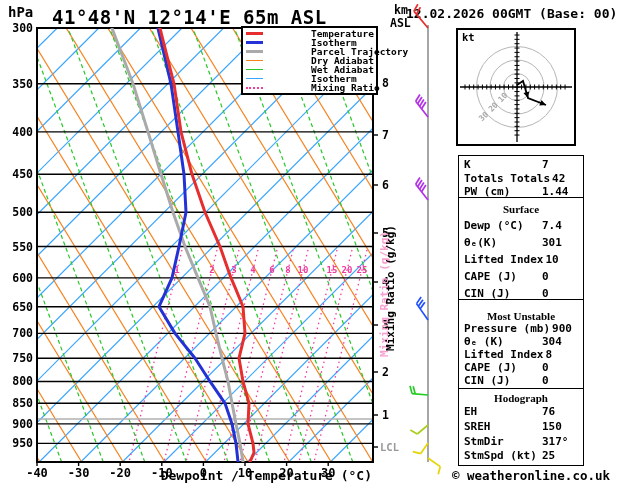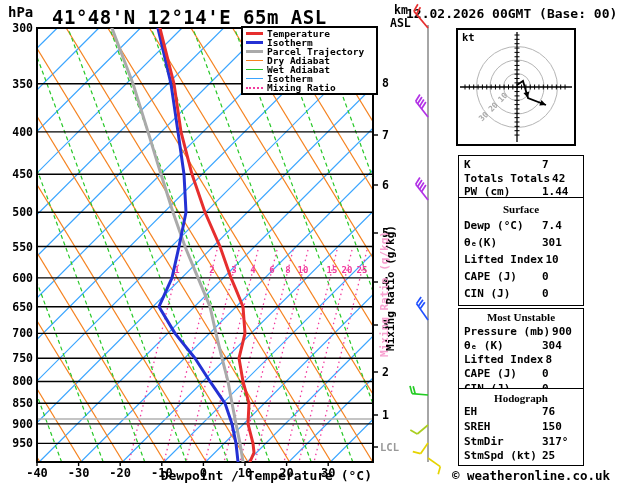--- a/index.html
+++ b/index.html
@@ -6,21 +6,21 @@
   #stage{position:relative;width:629px;height:486px;background:#fff;overflow:hidden;
          font-family:"DejaVu Sans Mono","Liberation Mono",monospace;color:#000;}
   .abs{position:absolute;}
   .b{font-weight:bold;}
   #title{left:52px;top:6px;font-size:19px;letter-spacing:0.5px;}
   #hpa-unit{left:8px;top:4px;font-size:14px;}
   #km-unit{left:394px;top:3px;font-size:11.5px;}
   #asl-unit{left:390px;top:16px;font-size:11.5px;}
   #datetime{left:406px;top:6px;font-size:13px;}
   #legend-box{left:241px;top:26px;width:130px;border:2px solid #000;background:#fff;padding:1px 0 1px 3px;z-index:5;}
-  .leg-row{display:flex;align-items:center;height:9px;}
+  .leg-row{display:flex;align-items:center;height:9px;gap:44px;}
   .leg-swatch{width:17px;margin-right:4px;flex:0 0 17px;}
   .leg-label{font-size:9.5px;font-weight:bold;line-height:9px;white-space:nowrap;}
   #xaxis-label{left:40px;top:468px;width:332px;text-align:right;font-size:13px;}
   #footer-credit{left:436px;top:468px;width:190px;text-align:center;font-size:12.5px;}
   #vlabel-black{left:390px;top:288px;transform:translate(-50%,-50%) rotate(-90deg);white-space:nowrap;
                 font-size:11px;font-weight:bold;z-index:3;}
   #vlabel-pink{left:384px;top:294px;transform:translate(-50%,-50%) rotate(-90deg);white-space:nowrap;
                font-size:11px;font-weight:bold;color:#f8a0d0;z-index:2;}
   #lcl-label{left:380px;top:441px;font-size:10.5px;font-weight:bold;color:#999;}
   #hodograph{left:456px;top:28px;width:116px;height:114px;border:2px solid #000;background:#fff;}
@@ -376,21 +376,21 @@
         </div>
         <div class="trow">
           <span class="tlab">CAPE (J)</span>
           <span class="tval">0</span>
         </div>
         <div class="trow">
           <span class="tlab">CIN (J)</span>
           <span class="tval">0</span>
         </div>
       </div>
-      <div class="tbox" style="top: 308px; height: 86px;">
+      <div class="tbox" style="top: 299px; height: 86px; justify-content: flex-end;">
         <div class="thead">Most Unstable</div>
         <div class="trow">
           <span class="tlab">Pressure (mb)</span>
           <span class="tval">900</span>
         </div>
         <div class="trow">
           <span class="tlab">θₑ (K)</span>
           <span class="tval">304</span>
         </div>
         <div class="trow">

